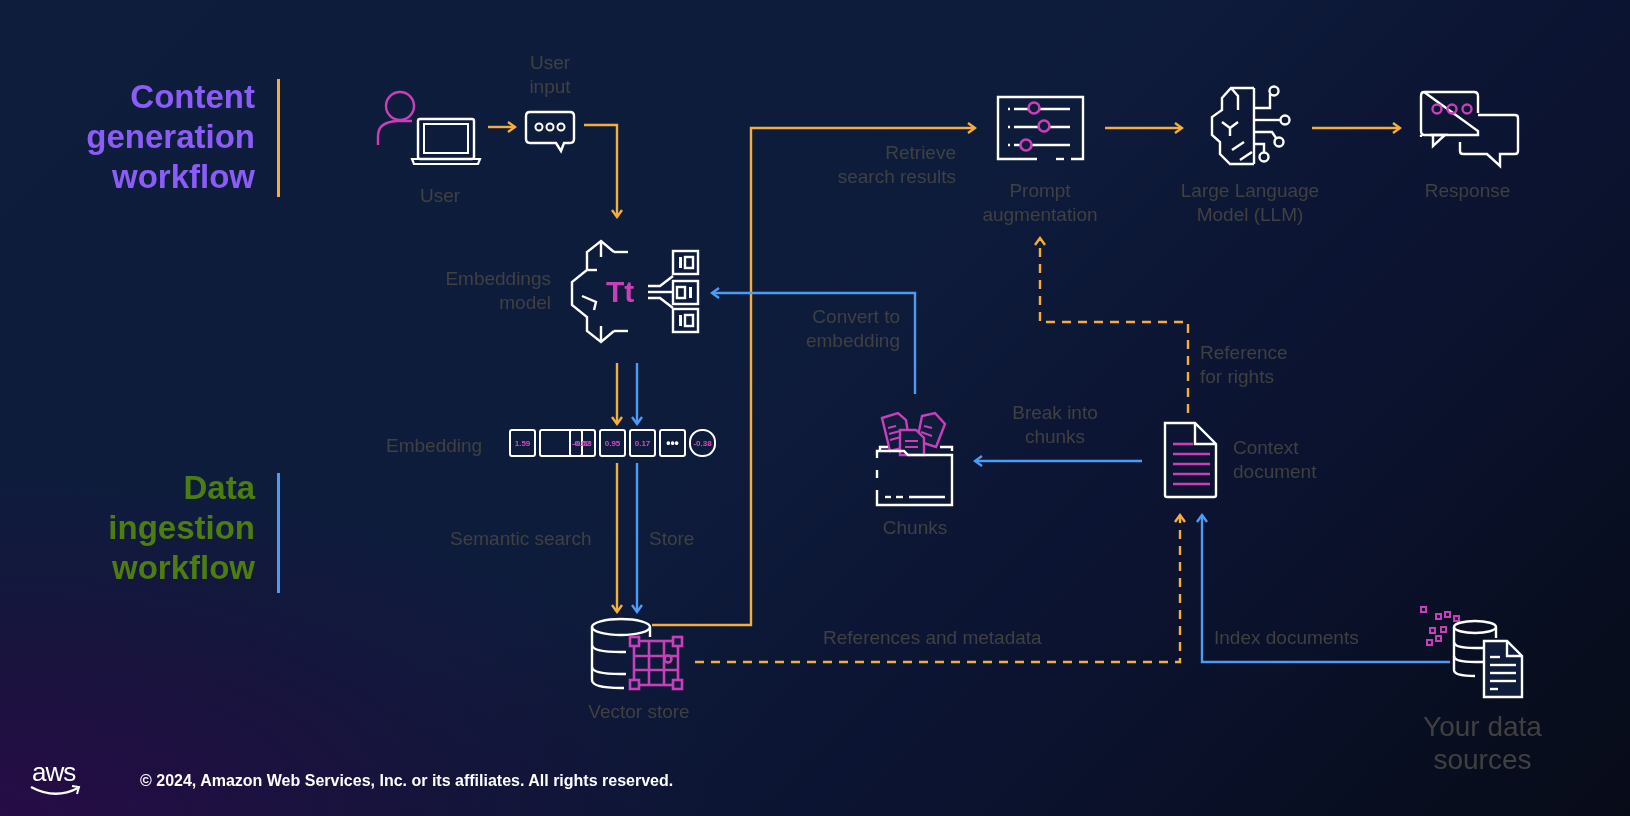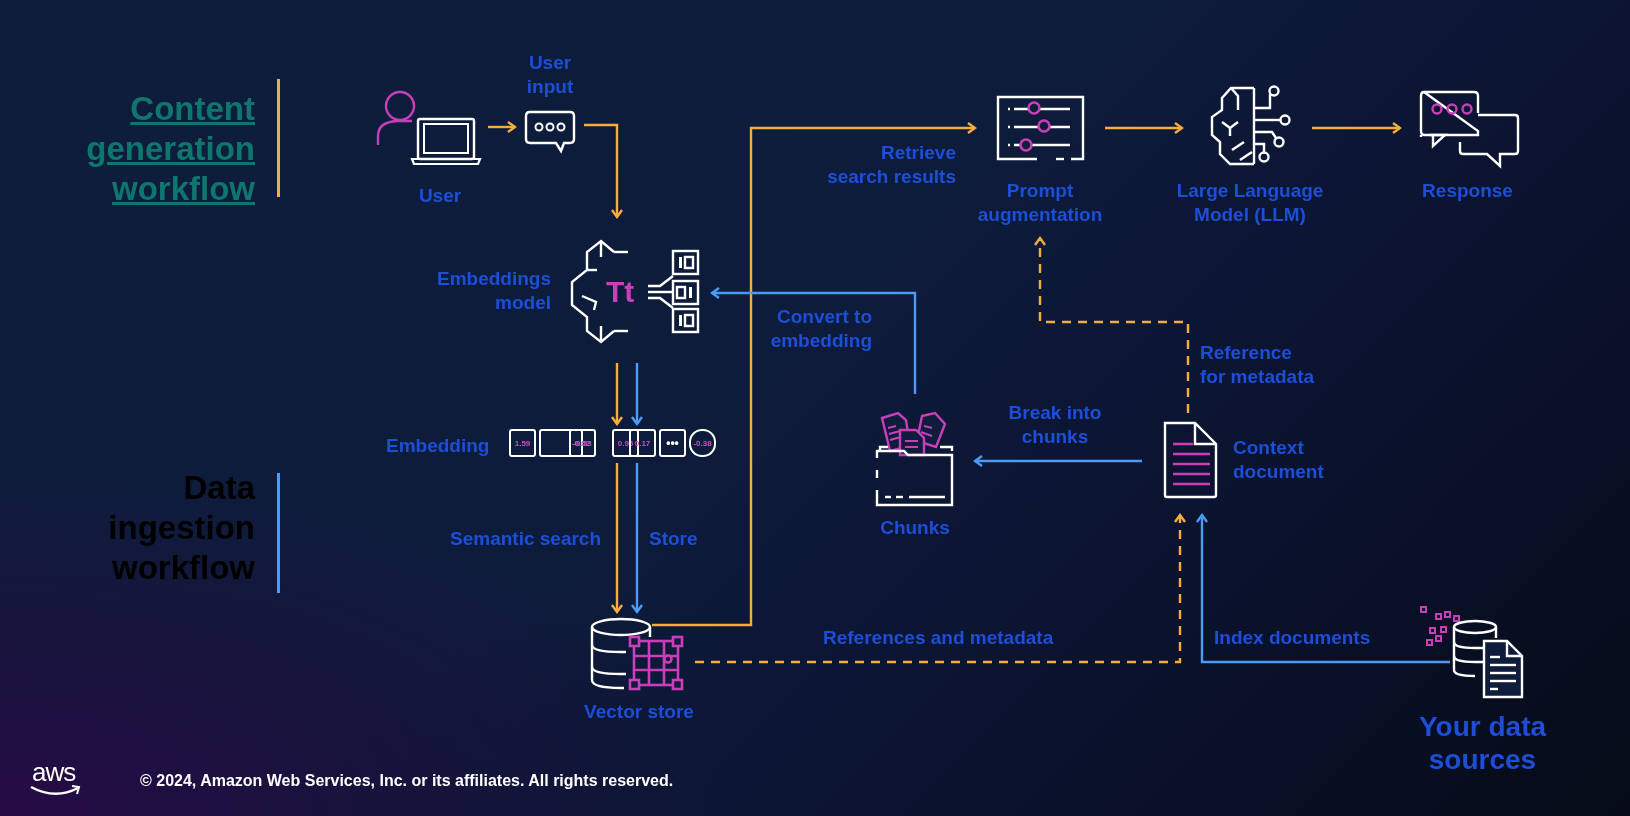--- a/index.html
+++ b/index.html
@@ -8,21 +8,21 @@
     background: linear-gradient(135deg, #0f1d3d 0%, #0e1c3c 45%, #0b1330 70%, #070b18 100%);
     font-family: "Liberation Sans", "DejaVu Sans", sans-serif;
     position: relative;
   }
   .bg-purple {
     position: absolute; left: 0; top: 0; width: 1630px; height: 816px;
     background: radial-gradient(ellipse 900px 420px at 0% 100%, rgba(40,10,70,0.95) 0%, rgba(30,12,60,0.5) 45%, rgba(0,0,0,0) 80%);
     pointer-events: none;
   }
   svg.diagram { position: absolute; left: 0; top: 0; }
-  .txt { position: absolute; color: #1d4ed8; font-weight: bold; font-size: 19px; line-height: 24px; white-space: pre-line; }
+  .txt { position: absolute; color: #404040; font-weight: normal; font-size: 19px; line-height: 24px; white-space: pre-line; }
   .center { text-align: center; }
   .right { text-align: right; }
   .section-title { position: absolute; font-weight: bold; font-size: 33px; line-height: 40px; text-align: right; white-space: pre-line; }
   .section-bar { position: absolute; width: 3px; }
   .emb-cell { position: absolute; top: 429px; width: 27px; height: 28px; border: 2px solid #fff; border-radius: 3px;
     color: #d04bbf; font-size: 8px; font-weight: bold; display: flex; align-items: center; justify-content: center; box-sizing: border-box; }
   .footer { position: absolute; left: 140px; top: 772px; color: #fff; font-size: 16px; font-weight: bold; }
   .aws-logo { position: absolute; left: 32px; top: 760px; color: #fff; font-size: 26px; line-height: 24px; font-weight: normal; letter-spacing: -1px; }
 </style>
 </head>
@@ -248,26 +248,26 @@
       <line x1="1490" y1="689" x2="1498" y2="689"></line>
     </g>
   </g>
 
   <g>
     <path d="M31,787 Q55,800 78,788" fill="none" stroke="#fff" stroke-width="2.4"></path>
     <path d="M72,786 L79,787 L77,794" fill="none" stroke="#fff" stroke-width="2"></path>
   </g>
 </svg>
 
-<div class="section-title" style="left:40px; top:89px; width:215px; color:#0f766e;text-decoration:underline;">Content
+<div class="section-title" style="left:40px; top:77px; width:215px; color:#8b5cf6;">Content
 generation
 workflow</div>
 <div class="section-bar" style="left:277px; top:79px; height:118px; background:#f5ad3b;"></div>
 
-<div class="section-title" style="left:40px; top:468px; width:215px; color:#000000;">Data
+<div class="section-title" style="left:40px; top:468px; width:215px; color:#4d7c0f;">Data
 ingestion
 workflow</div>
 <div class="section-bar" style="left:277px; top:473px; height:120px; background:#4d9bf5;"></div>
 
 <div class="txt center" style="left:400px; top:184px; width:80px;">User</div>
 <div class="txt center" style="left:510px; top:51px; width:80px;">User
 input</div>
 <div class="txt right" style="left:400px; top:267px; width:151px;">Embeddings
 model</div>
 <div class="txt" style="left:386px; top:434px;">Embedding</div>
@@ -280,32 +280,32 @@
 <div class="txt center" style="left:865px; top:516px; width:100px;">Chunks</div>
 <div class="txt" style="left:1233px; top:436px;">Context
 document</div>
 <div class="txt center" style="left:1400px; top:710px; width:165px; font-size:28px; line-height:33px;">Your data
 sources</div>
 
 <div>
   <div class="emb-cell" style="left:509px;">1.59</div>
   <div class="emb-cell" style="left:539px;padding-left:40px;">-0.02</div>
   <div class="emb-cell" style="left:569px;">-0.53</div>
-  <div class="emb-cell" style="left:612px;">0.95</div>
+  <div class="emb-cell" style="left:599px;">0.95</div>
   <div class="emb-cell" style="left:629px;">0.17</div>
   <div class="emb-cell" style="left:659px; color:#fff; font-size:12px;">•••</div>
   <div class="emb-cell" style="left:689px;border-radius:13px;">-0.38</div>
 </div>
 
 <div class="txt right" style="left:800px; top:141px; width:156px;">Retrieve
 search results</div>
-<div class="txt right" style="left:732px; top:305px; width:140px;">Convert to
+<div class="txt right" style="left:760px; top:305px; width:140px;">Convert to
 embedding</div>
 <div class="txt" style="left:1200px; top:341px;">Reference
-for metadata</div>
+for rights</div>
 <div class="txt center" style="left:990px; top:401px; width:130px;">Break into
 chunks</div>
 <div class="txt" style="left:450px; top:527px;">Semantic search</div>
 <div class="txt" style="left:649px; top:527px;">Store</div>
 <div class="txt" style="left:823px; top:626px;">References and metadata</div>
 <div class="txt" style="left:1214px; top:626px;">Index documents</div>
 
 <div class="aws-logo">aws</div>
 <div class="footer">© 2024, Amazon Web Services, Inc. or its affiliates. All rights reserved.</div>
 

